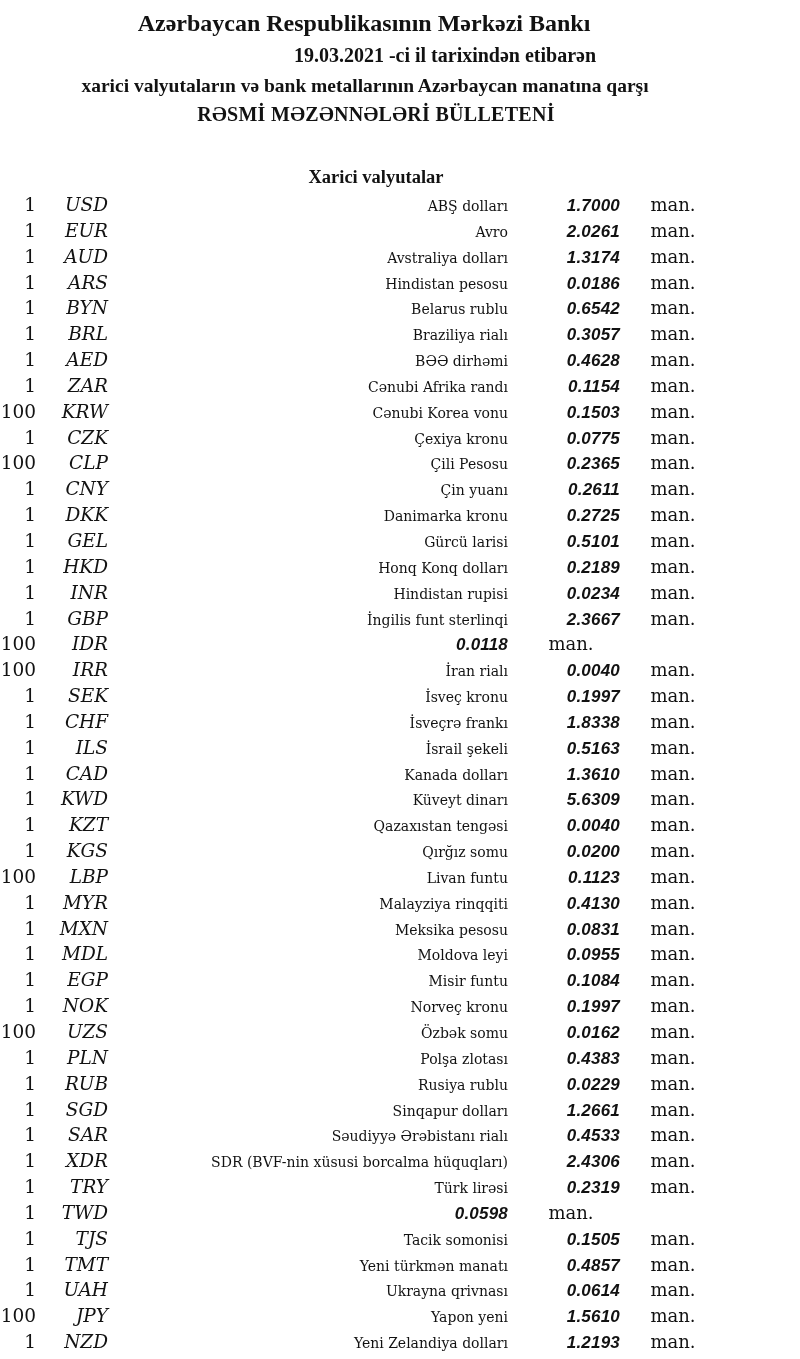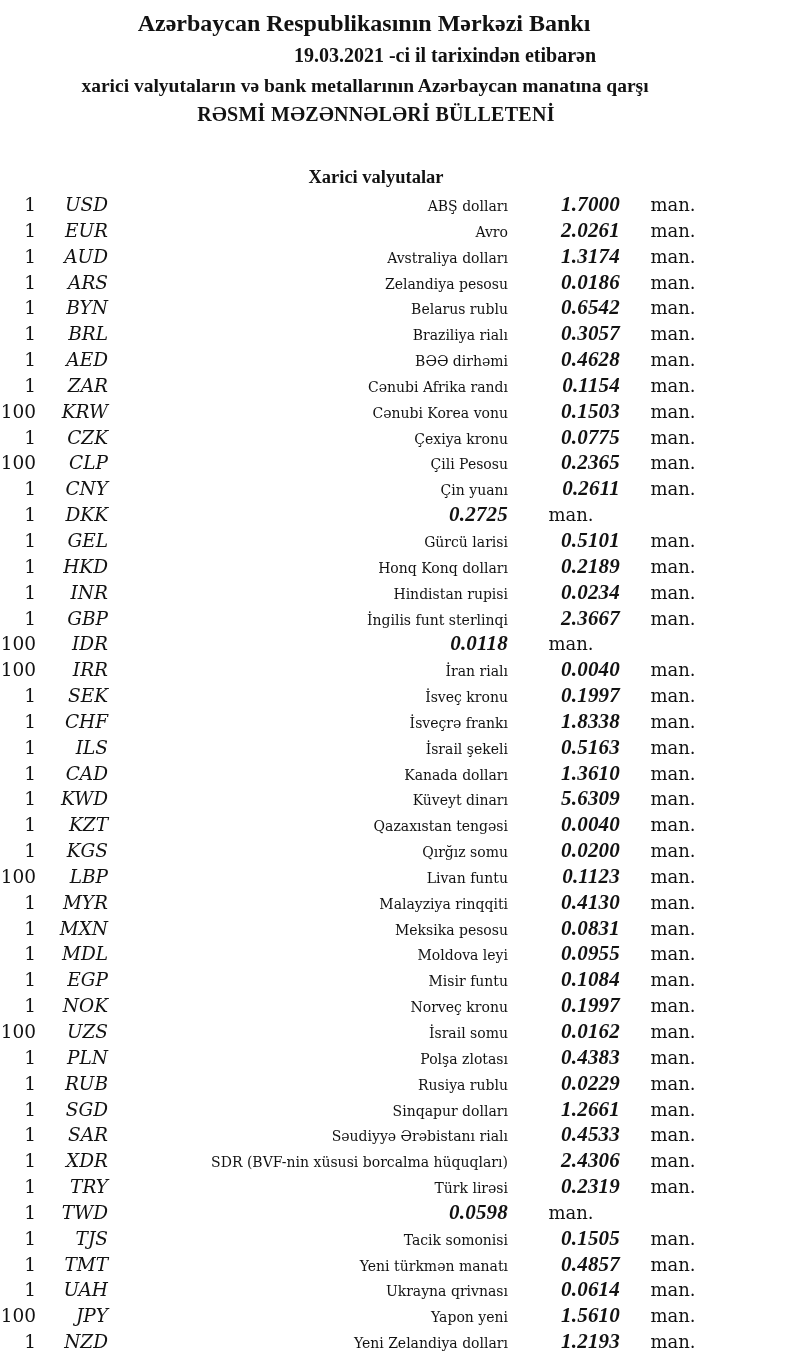--- a/index.html
+++ b/index.html
@@ -84,24 +84,24 @@
     text-align: right;
     font-size: 18.5px;
     font-style: italic;
   }
   .name {
     text-align: right;
     font-size: 14px;
   }
   .rate {
     text-align: right;
-    font-family: Liberation Serif, serif;
+    font-family: Liberation Sans, sans-serif;
     font-style: italic;
     font-weight: 700;
-    font-size: 21px;
+    font-size: 17px;
     letter-spacing: 0.2px;
   }
   .unit {
     text-align: center;
     padding-left: 14px;
     font-size: 18px;
   }
 </style>
 </head>
 <body>
@@ -138,21 +138,21 @@
     <span class="cell qty">1</span>
     <span class="cell code">AUD</span>
     <span class="cell name">Avstraliya dolları</span>
     <span class="cell rate">1.3174</span>
     <span class="cell unit">man.</span>
   </div>
 
   <div class="row">
     <span class="cell qty">1</span>
     <span class="cell code">ARS</span>
-    <span class="cell name">Zelandiya pesosu</span>
+    <span class="cell name">Hindistan pesosu</span>
     <span class="cell rate">0.0186</span>
     <span class="cell unit">man.</span>
   </div>
 
   <div class="row">
     <span class="cell qty">1</span>
     <span class="cell code">BYN</span>
     <span class="cell name">Belarus rublu</span>
     <span class="cell rate">0.6542</span>
     <span class="cell unit">man.</span>
@@ -210,20 +210,21 @@
     <span class="cell qty">1</span>
     <span class="cell code">CNY</span>
     <span class="cell name">Çin yuanı</span>
     <span class="cell rate">0.2611</span>
     <span class="cell unit">man.</span>
   </div>
 
   <div class="row">
     <span class="cell qty">1</span>
     <span class="cell code">DKK</span>
+    <span class="cell name">Danimarka kronu</span>
     <span class="cell rate">0.2725</span>
     <span class="cell unit">man.</span>
   </div>
 
   <div class="row">
     <span class="cell qty">1</span>
     <span class="cell code">GEL</span>
     <span class="cell name">Gürcü larisi</span>
     <span class="cell rate">0.5101</span>
     <span class="cell unit">man.</span>
@@ -368,21 +369,21 @@
     <span class="cell qty">1</span>
     <span class="cell code">NOK</span>
     <span class="cell name">Norveç kronu</span>
     <span class="cell rate">0.1997</span>
     <span class="cell unit">man.</span>
   </div>
 
   <div class="row">
     <span class="cell qty">100</span>
     <span class="cell code">UZS</span>
-    <span class="cell name">İsrail somu</span>
+    <span class="cell name">Özbək somu</span>
     <span class="cell rate">0.0162</span>
     <span class="cell unit">man.</span>
   </div>
 
   <div class="row">
     <span class="cell qty">1</span>
     <span class="cell code">PLN</span>
     <span class="cell name">Polşa zlotası</span>
     <span class="cell rate">0.4383</span>
     <span class="cell unit">man.</span>

